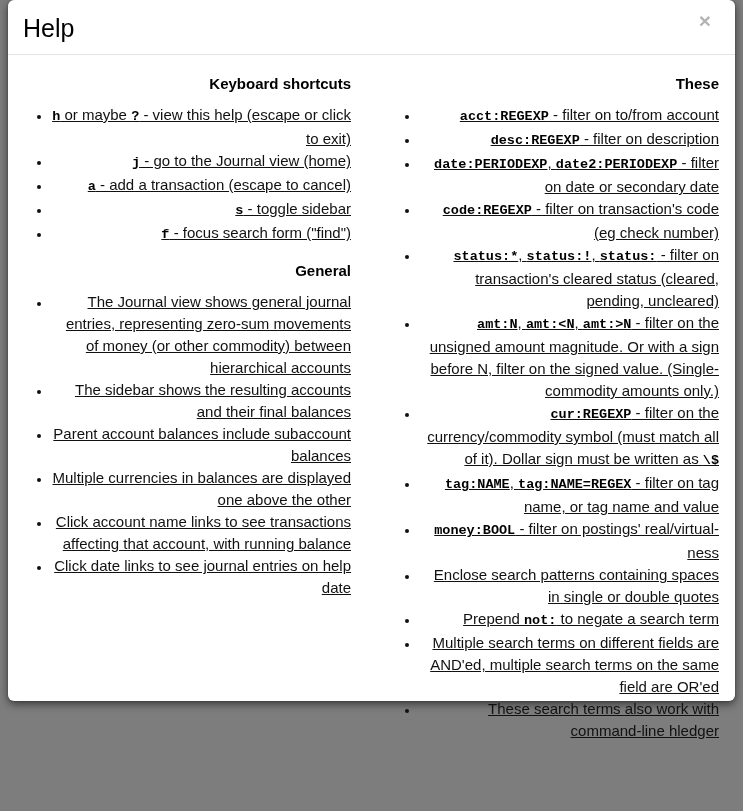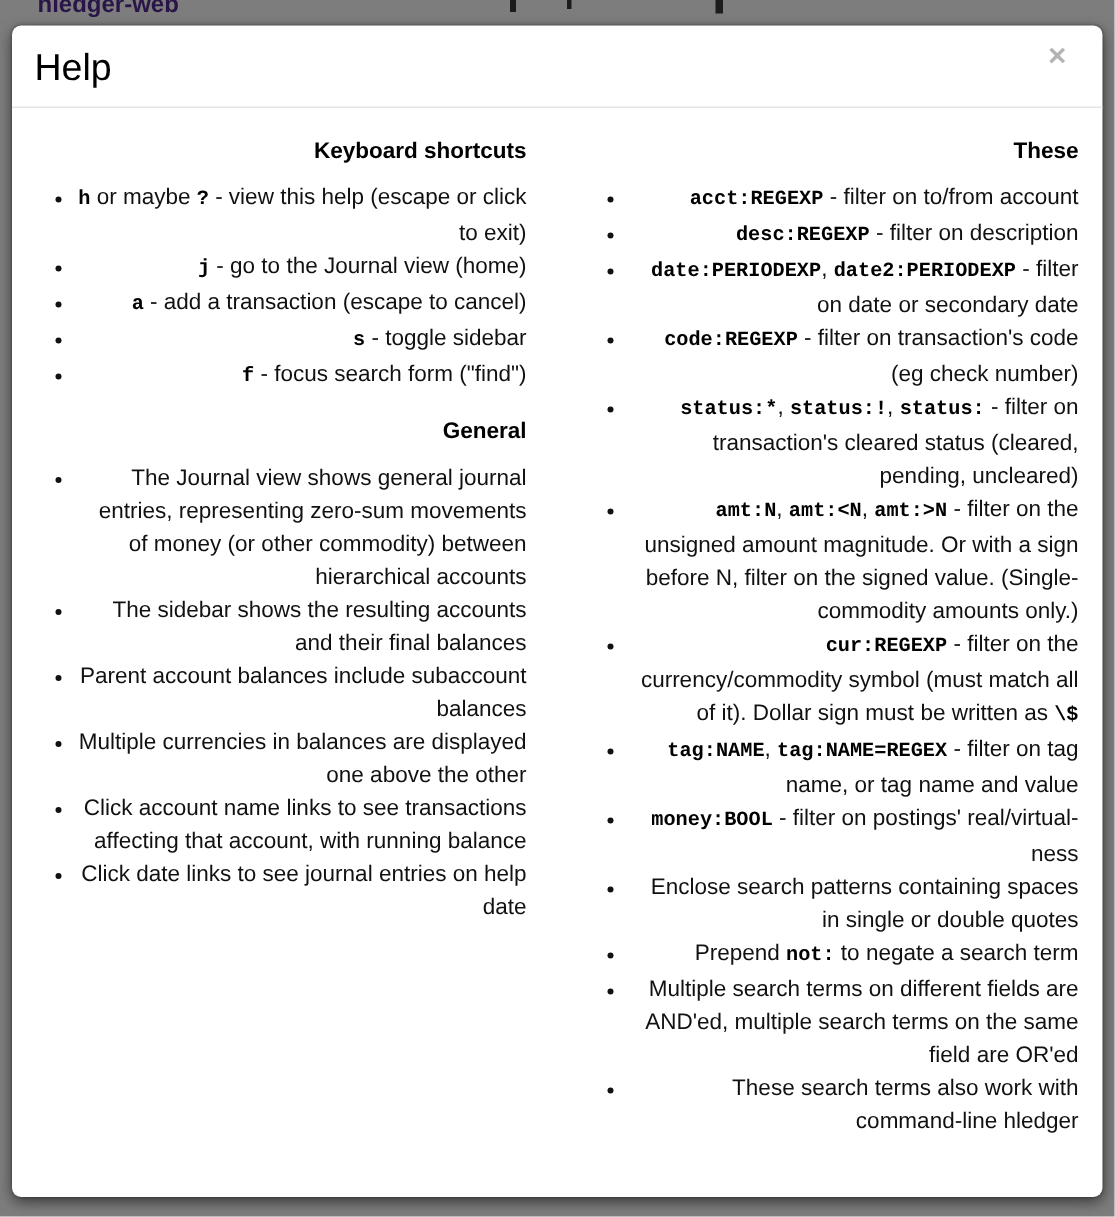--- a/index.html
+++ b/index.html
@@ -17,21 +17,21 @@
     font-size:16px;font-weight:bold;color:#2a1548;
     text-decoration:none;letter-spacing:0;
   }
   .frag{position:absolute;top:0;background:#1c1c1c;}
   .frag1{left:340px;width:4px;height:8px;}
   .frag2{left:378px;width:3px;height:6px;}
   .frag3{left:477px;width:5px;height:9px;}
 
   
   .modal{
-    position:absolute;left:8px;top:17px;width:727px;height:781px;
+    position:absolute;left:8px;top:0;width:727px;height:701px;
     background:#ffffff;border-radius:6px;z-index:2;
     box-shadow:0 3px 9px rgba(0,0,0,.55),0 0 2px rgba(0,0,0,.35);
     box-sizing:border-box;
   }
   .modal-header{
     position:relative;
     padding:13px 15px 11px 15px;
     border-bottom:1px solid #e5e5e5;
   }
   .modal-title{
@@ -52,21 +52,21 @@
   .section-heading{
     font-size:15px;font-weight:bold;color:#000;
     margin:0 0 12px 0;
   }
   .section + .section{margin-top:16px;}
   ul.help-list{
     margin:0;padding:0 0 0 28px;
     list-style:disc outside;
   }
   ul.help-list li{
-    font-size:15px;line-height:22px;color:#111;
+    font-size:15px;line-height:22px;color:#111;text-decoration:underline;
   }
   ul.help-list li::marker{font-size:12px;}
   code{
     font-family:"Liberation Mono","DejaVu Sans Mono",monospace;
     font-weight:bold;font-size:13.5px;color:#000;
     white-space:nowrap;
   }
 </style>
 </head>
 <body>

